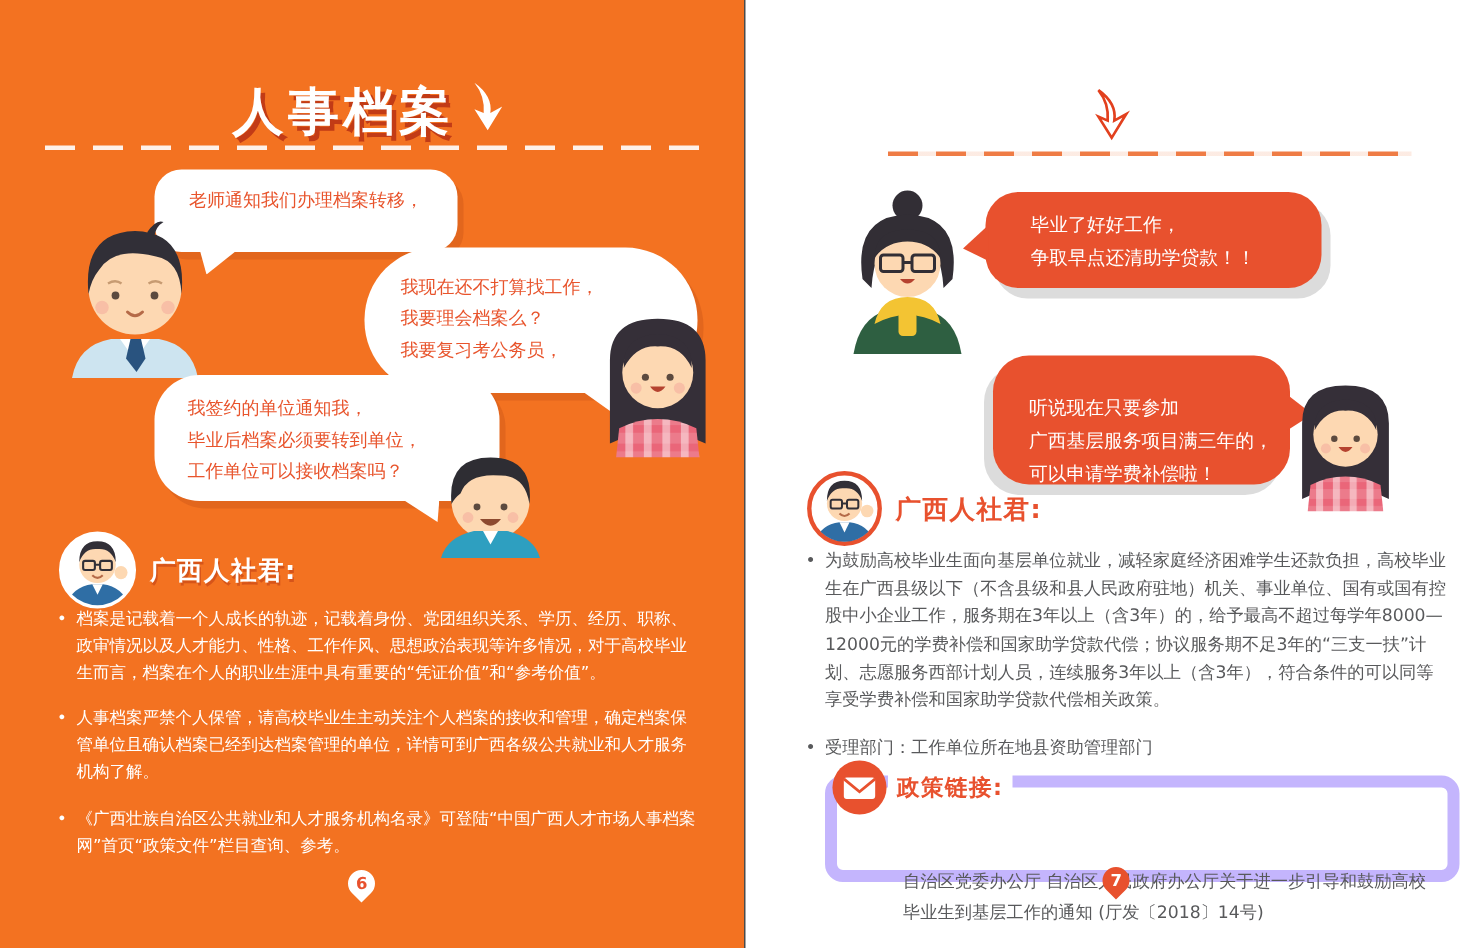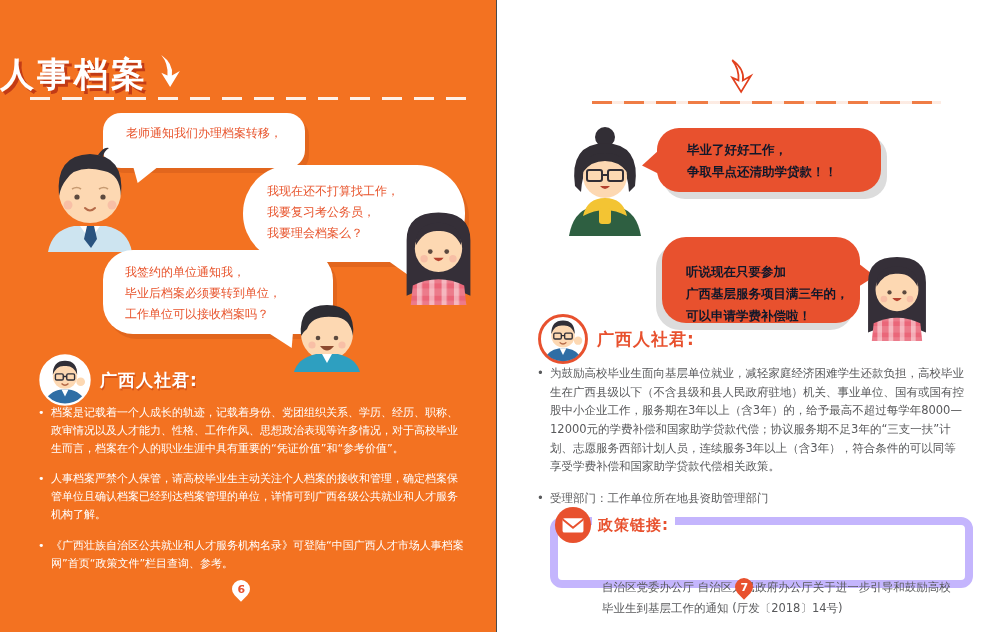--- a/index.html
+++ b/index.html
@@ -5,38 +5,38 @@
   html,body{margin:0;padding:0;background:#888;}
   *{box-sizing:border-box;font-family:"DejaVu Sans",sans-serif;}
   .spread{position:relative;width:986px;height:632px;margin:0 auto;overflow:hidden;background:#fff;}
   .page{position:absolute;top:0;height:632px;overflow:hidden;}
   .page-left{left:0;width:496px;background:#F37221;}
   .page-right{left:497px;width:489px;background:#FFFFFF;}
   .spine{position:absolute;left:496px;top:0;width:1px;height:632px;background:#4a4a4a;}
 
   
   .title-row{position:absolute;display:flex;align-items:flex-start;gap:8px;}
-  .title-left{left:0;right:0;top:52px;justify-content:flex-start;}
+  .title-left{left:0;right:0;top:52px;justify-content:center;}
   .title-left .t{font-size:34px;font-weight:bold;color:#fff;letter-spacing:3px;
      text-shadow:3px 3px 0 #C23B16;}
   .title-right{left:0;right:0;top:56px;justify-content:center;}
   .title-right .t{font-size:28px;font-weight:bold;letter-spacing:1px;color:#F8964E;
      -webkit-text-stroke:1.1px #E2401E;text-shadow:2px 3px 0 #FBD0B0;}
   .dash{position:absolute;height:3px;}
   .dash-left{left:30px;right:30px;top:97px;
      background:repeating-linear-gradient(90deg,rgba(255,255,255,.9) 0 20px,rgba(255,255,255,0) 20px 32px);}
   .dash-right{left:95px;right:45px;top:101px;
      background:repeating-linear-gradient(90deg,#EF7C45 0 20px,rgba(239,124,69,.15) 20px 32px);}
 
   
   .bubble{position:absolute;border-radius:26px;padding:10px 16px;}
   .bubble .bl{white-space:nowrap;}
   .b-white{background:#fff;color:#E8542C;font-weight:normal;font-size:12px;line-height:1.75;
      box-shadow:4px 5px 0 rgba(150,50,10,.18);}
-  .b-red{background:#E8512E;color:#0f172a;font-weight:bold;font-size:12.5px;line-height:1.75;}
+  .b-red{background:#E8512E;color:#ffffff;font-weight:normal;font-size:12.5px;line-height:1.75;}
   .tail{position:absolute;}
   .tail-w{background:#fff;}
   .tail-r{background:#E8512E;}
 
   .bub-l1{left:103px;top:113px;width:202px;height:55px;text-align:center;border-radius:18px;}
   .bub-l1 .tail{left:30px;bottom:-15px;width:26px;height:17px;clip-path:polygon(0 0,100% 0,18% 100%);}
   .bub-l2{left:243px;top:165px;width:222px;height:97px;border-radius:48px;padding:16px 24px;}
   .bub-l2 .tail{right:52px;bottom:-15px;width:26px;height:17px;clip-path:polygon(0 0,100% 0,92% 100%);}
   .bub-l3{left:103px;top:250px;width:230px;height:84px;border-radius:30px;padding:12px 22px;}
   .bub-l3 .tail{right:40px;bottom:-14px;width:26px;height:16px;clip-path:polygon(0 0,100% 0,95% 100%);}
@@ -116,22 +116,22 @@
       <circle cx="47" cy="55" r="2.6" fill="#5C4A3F"></circle>
         <circle cx="73" cy="55" r="2.6" fill="#5C4A3F"></circle>
       <path d="M42 47 q5 -3 9 0 M69 47 q5 -3 9 0" stroke="#C79B72" stroke-width="1.6" fill="none"></path>
       <circle cx="38" cy="63" r="4.5" fill="#F8BFA6"></circle>
         <circle cx="82" cy="63" r="4.5" fill="#F8BFA6"></circle>
       <path d="M55 66 q5 5 10 0" stroke="#B56A48" stroke-width="2" fill="none" stroke-linecap="round"></path>
     </svg>
 
     <div class="bubble b-white bub-l2">
       <div class="bl">我现在还不打算找工作，</div>
+      <div class="bl">我要理会档案么？</div>
       <div class="bl">我要复习考公务员，</div>
-      <div class="bl">我要理会档案么？</div>
       <div class="tail tail-w"></div>
     </div>
 
     <svg class="char" style="left:392px;top:197px" width="93" height="108" viewBox="0 0 90 105">
       <defs>
         <pattern id="plaidL" width="12" height="12" patternUnits="userSpaceOnUse">
           <rect width="12" height="12" fill="#EC7B8B"></rect>
           <rect width="12" height="5" fill="#E8556A" opacity=".55"></rect>
           <rect width="5" height="12" fill="#FFFFFF" opacity=".45"></rect>
         </pattern>

